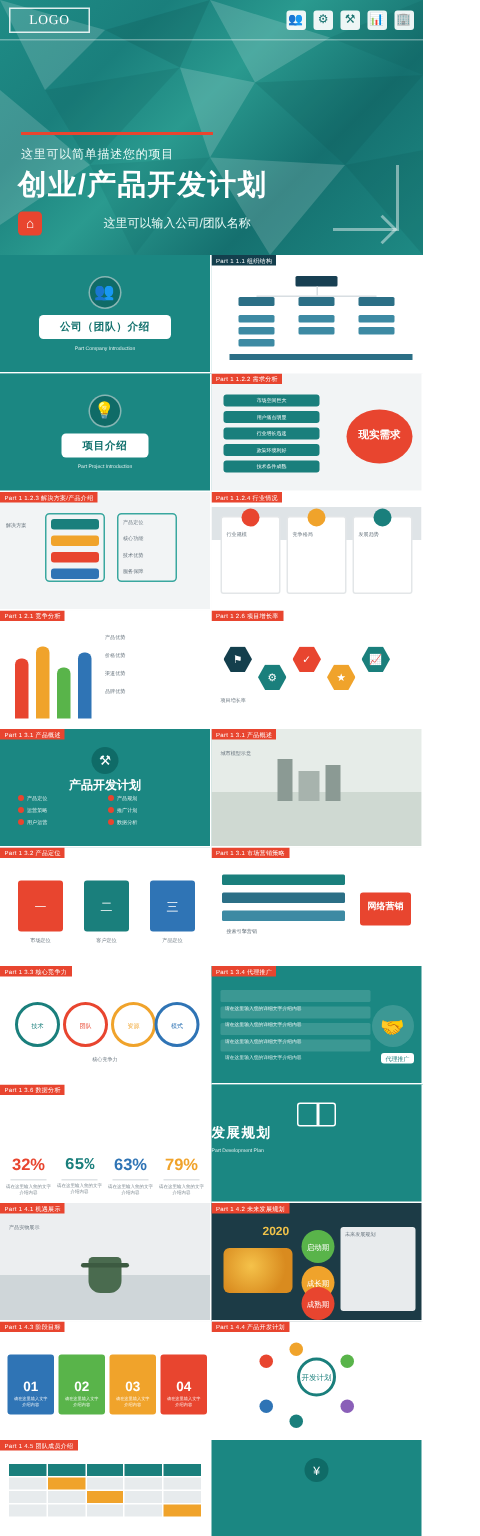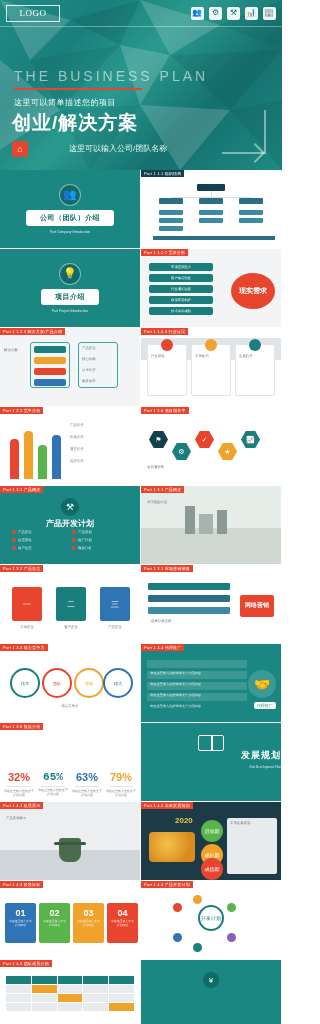--- a/index.html
+++ b/index.html
@@ -164,42 +164,42 @@
                background:rgba(255,255,255,.15); display:flex; align-items:center; justify-content:center;
                color:#fff; font-size:13px; }
 
   
   .pct { position:absolute; top:24px; width:32px; text-align:center; }
   .pct .num { font-size:11px; font-weight:bold;margin-top:24px; }
   .pct .lbl { font-size:3px; color:#7a868e; line-height:1.4; margin-top:2px; }
   .pct .ul { height:1px; margin:3px auto 0; width:24px; background:#dfe3e6; }
 
   
-  .devplan { position:absolute; left:0; right:0; top:26px; text-align:right; color:#fff;font-family:Liberation Serif, serif; }
+  .devplan { position:absolute; left:0; right:0; top:26px; text-align:left; color:#fff; }
   .devplan .t { font-size:9px; font-weight:bold; letter-spacing:1px; }
   .book { position:absolute; left:50%; transform:translateX(-50%); top:12px; width:26px; height:16px;
           border:1.5px solid #fff; border-radius:2px; }
   .book:before { content:""; position:absolute; left:50%; top:0; bottom:0; width:1.5px; background:#fff; }
 
   
   .stage { position:absolute; left:0; right:0; bottom:0; height:30px; background:#cfd6d9; }
   .vase { position:absolute; left:50%; transform:translateX(-50%); bottom:18px; width:22px; height:24px;
           background:#4a6b4f; border-radius: 3px 3px 8px 8px; }
   .vase:before { content:""; position:absolute; left:-5px; top:4px; width:32px; height:3px; background:#3c5a41; border-radius:2px;}
 
   
   .gbadge { position:absolute; width:22px; height:22px; border-radius:50%; color:#fff; font-size:5px;
             display:flex; align-items:center; justify-content:center; }
   .gbadge.g { background:#59b44a; } .gbadge.y { background:#f0a32b; } .gbadge.r { background:#e8452f; }
   .moneypile { position:absolute; left:8px; top:30px; width:46px; height:30px; border-radius:4px;
                background: radial-gradient(circle at 40% 40%, #f5c24a, #d98b1f 70%); }
 
   
   .cblk { position:absolute; top:22px; width:31px; height:40px; border-radius:2px; color:#fff; }
-  .cblk .n { font-size:9px; font-weight:bold; text-align:center; padding-top:5px; }
+  .cblk .n { font-size:9px; font-weight:bold; text-align:center; padding-top:16px; }
   .cblk .x { font-size:2.8px; text-align:center; padding:2px 3px; line-height:1.4; opacity:.9; }
 
   
   .radial { position:absolute; left:50%; top:48%; transform:translate(-50%,-50%);
             width:26px; height:26px; border-radius:50%; border:2px solid #1a7f7c; background:#fff;
             display:flex; align-items:center; justify-content:center; color:#1a7f7c; font-size:5px; }
   .node { position:absolute; width:9px; height:9px; border-radius:50%; }
 
   
   .tbl { position:absolute; left:6px; top:16px; right:6px; bottom:6px;
@@ -233,24 +233,23 @@
       <div class="top-icons">
         <div class="ticon">👥</div>
         <div class="ticon">⚙</div>
         <div class="ticon">⚒</div>
         <div class="ticon">📊</div>
         <div class="ticon">🏢</div>
       </div>
     </div>
     <div class="cover-rule"></div>
 
-    <div class="bp-title">THE BUSINESS PLAN</div>
     <div class="bp-underline"></div>
     <div class="sub-cn">这里可以简单描述您的项目</div>
-    <div class="main-cn">创业/解决方案</div>
+    <div class="main-cn">创业/产品开发计划</div>
     <div class="house-badge">⌂</div>
     <div class="team-line">这里可以输入公司/团队名称</div>
     <div class="arrow-deco"></div>
   </div>
 
   <div class="grid">
 
     <div class="slide teal">
       <div class="center">
         <div class="circ-ico">👥</div>

